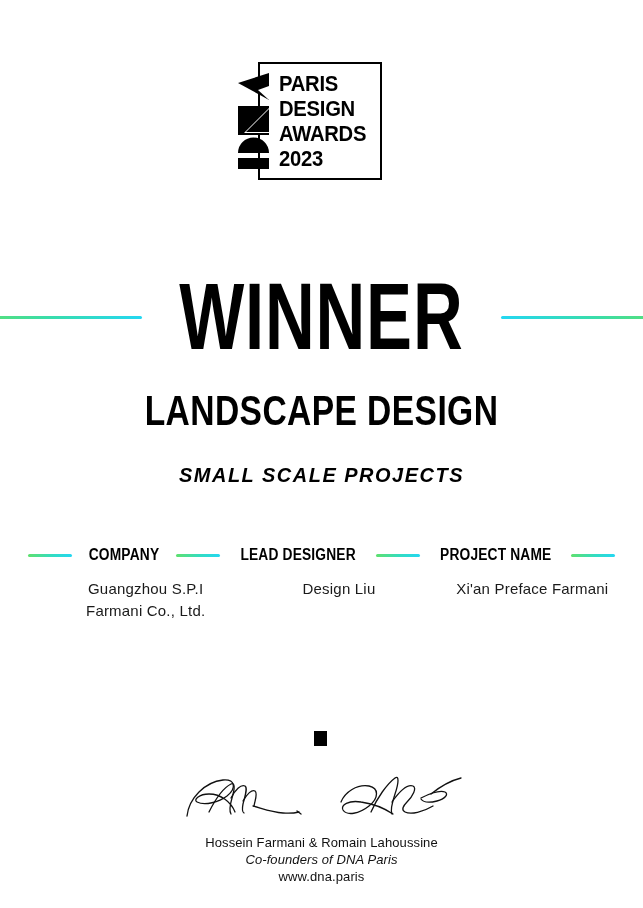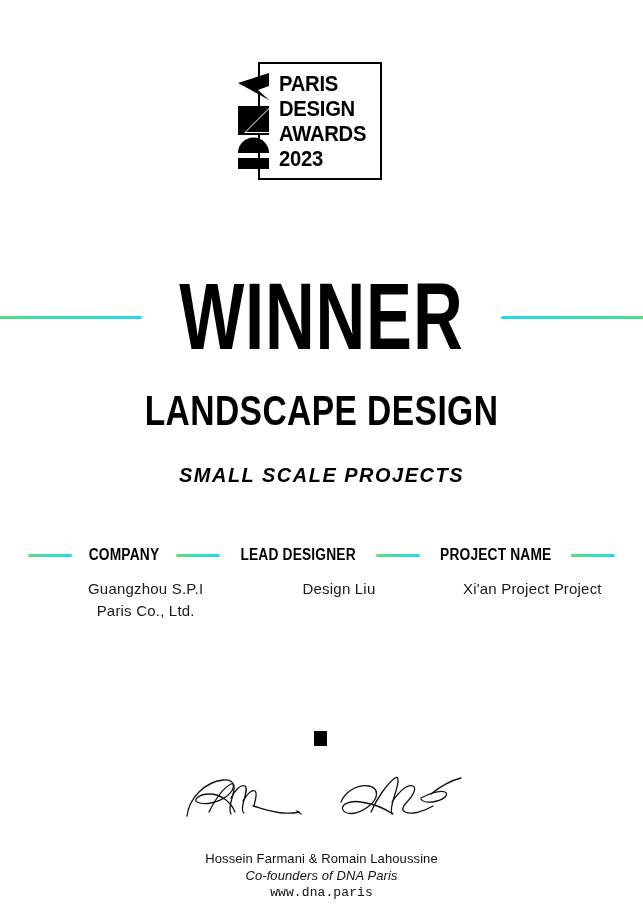--- a/index.html
+++ b/index.html
@@ -216,33 +216,31 @@
     left:0;
     top:834px;
     width:643px;
     text-align:center;
     color:#111;
   }
   .footer-names {
     font-size:13px;
     line-height:17px;
     letter-spacing:0.1px;
-    margin-top:16px;
   }
   .footer-role {
     font-size:13px;
     line-height:17px;
     font-style:italic;
     letter-spacing:0.1px;
   }
   .footer-url {
     font-size:13px;
     line-height:18px;
     letter-spacing:0.1px;
-    font-family:Liberation Mono, monospace;
   }
 </style>
 </head>
 <body>
 
 <div class="certificate">
 
   <div class="logo-block">
     <div class="dna-mark">
       <svg viewBox="0 0 34 96" width="34" height="96" aria-hidden="true">
@@ -282,27 +280,27 @@
       <div class="rule-seg"></div>
       <div class="credit-head-label">LEAD DESIGNER</div>
       <div class="rule-seg"></div>
       <div class="credit-head-label">PROJECT NAME</div>
       <div class="rule-seg"></div>
     </div>
 
     <div class="credits-values">
       <div class="credit-col">
         <span class="line">Guangzhou S.P.I</span>
-        <span class="line">Paris Co., Ltd.</span>
+        <span class="line">Farmani Co., Ltd.</span>
       </div>
       <div class="credit-col">
         <span class="line">Design Liu</span>
       </div>
       <div class="credit-col">
-        <span class="line">Xi'an Project Project</span>
+        <span class="line">Xi'an Preface Farmani</span>
       </div>
     </div>
   </div>
 
   <div class="square-mark"></div>
 
   <div class="signatures">
     <div class="signature">
       <svg viewBox="0 0 130 60" aria-hidden="true">
         <g fill="none" stroke="#111" stroke-width="1.3" stroke-linecap="round" stroke-linejoin="round">

